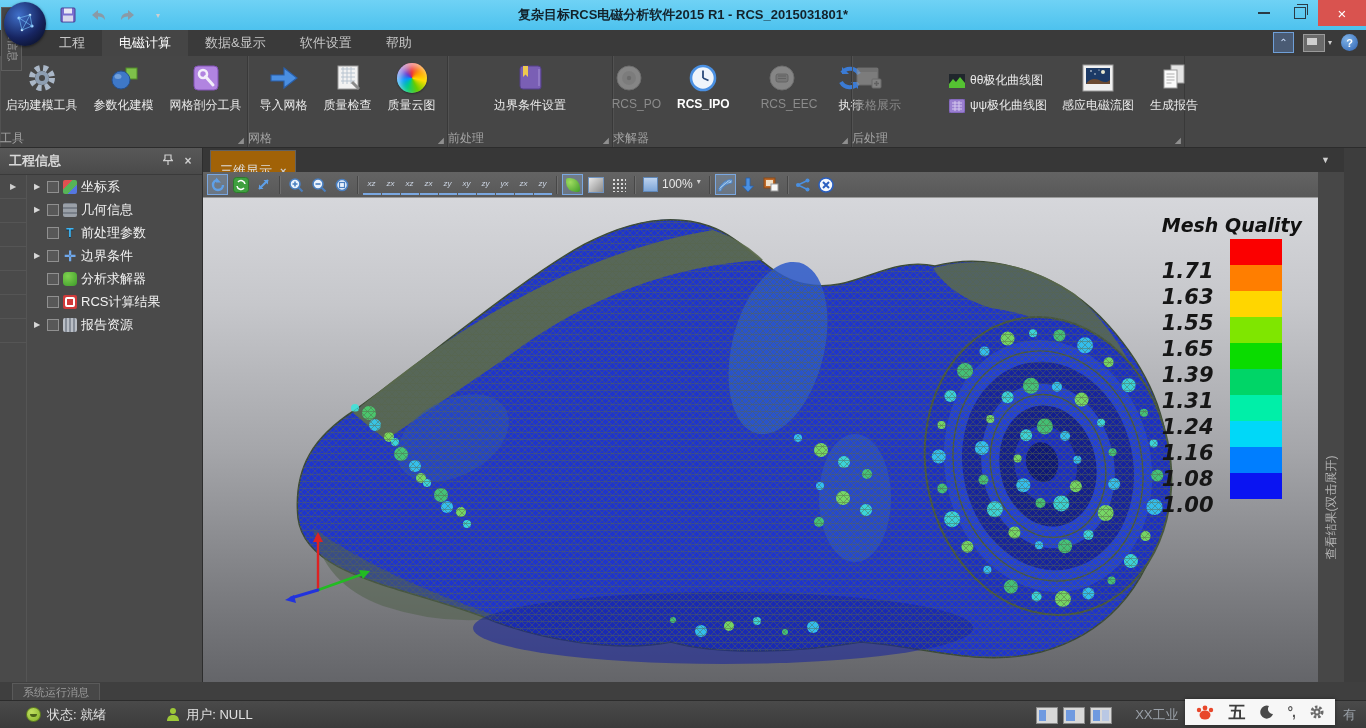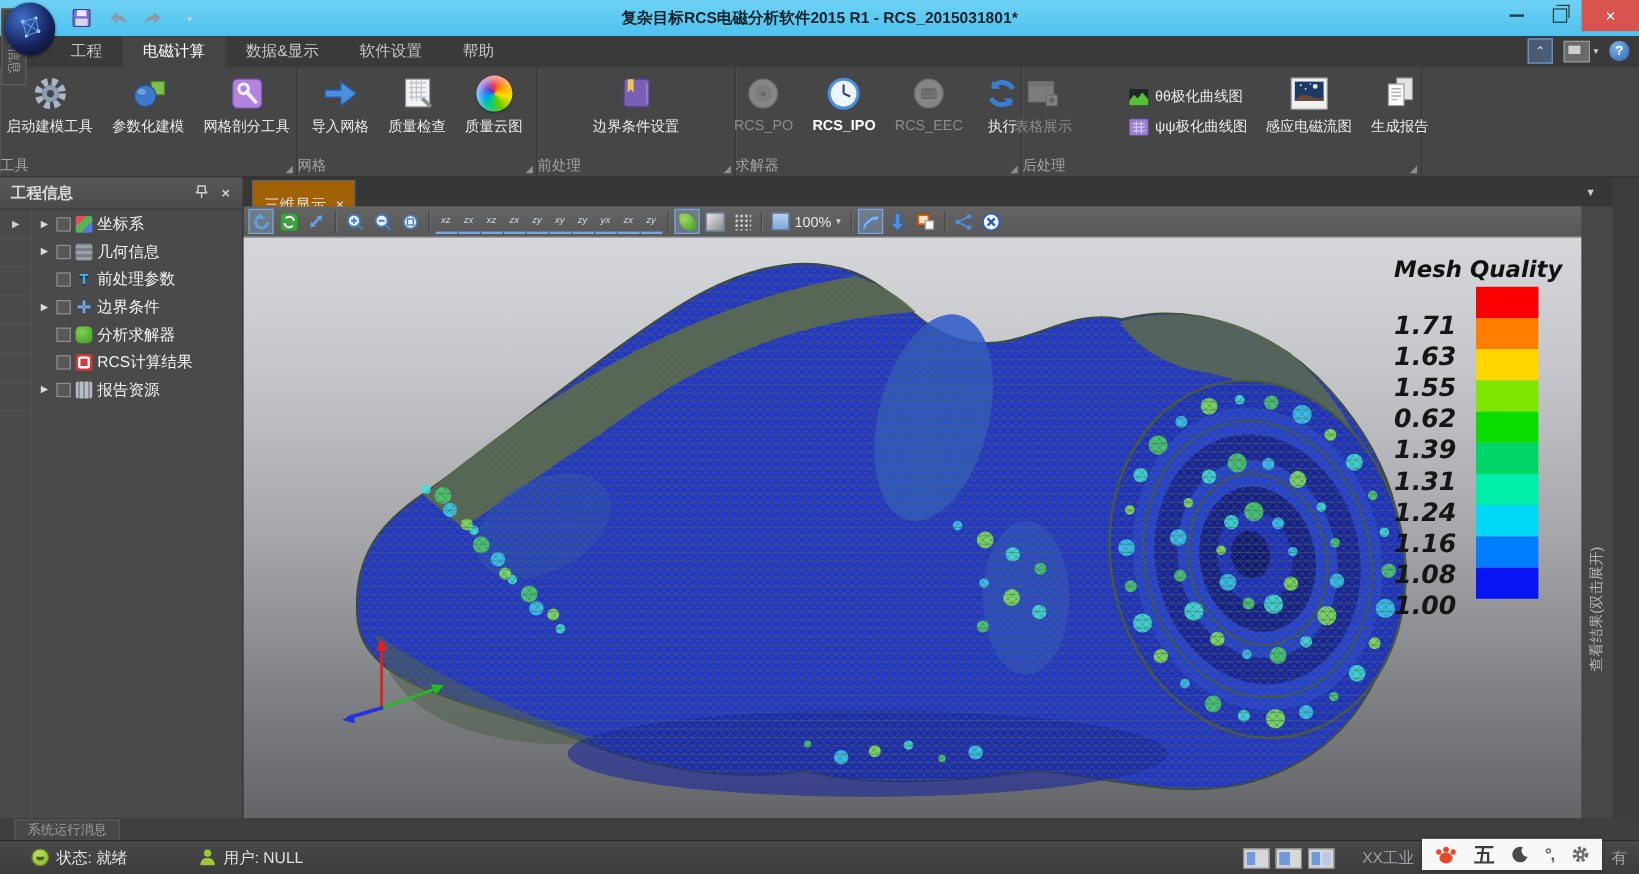--- a/index.html
+++ b/index.html
@@ -43,21 +43,21 @@
   .rgroup{position:absolute;top:0;height:91px;box-sizing:border-box;border-right:1px solid #393939;
     box-shadow:1px 0 0 #525252 inset;}
   .rbody{position:absolute;left:0;top:0;right:0;bottom:16px;display:flex;align-items:flex-start;
     justify-content:center;gap:2px;padding-top:2px;}
   .rlabelbar{position:absolute;left:0;bottom:0;width:100%;height:16px;text-align:left;
     font-size:12px;color:#a3a3a3;line-height:15px;}
   .rcorner{position:absolute;right:3px;bottom:2px;font-size:8px;color:#8f8f8f;line-height:8px;}
   .rbtn{display:flex;flex-direction:column;align-items:center;padding:1px 7px;}
   .ricon{width:34px;height:34px;margin:2px 0 2px;display:flex;align-items:center;justify-content:center;}
   .rlabel{font-size:12px;color:#eaeaea;white-space:nowrap;}
-  .rbtn.disabled .rlabel{color:#8b8b8b;}
+  .rbtn.disabled .rlabel{color:#8b8b8b;margin-left:15px;}
   .rbtn.disabled .ricon{filter:grayscale(1) brightness(.85);opacity:.6;}
   .rbtn.hl .rlabel{color:#ffffff;font-weight:bold;}
   .smallstack{display:flex;flex-direction:column;justify-content:center;gap:8px;height:70px;padding:0 6px;}
   .sbtn{display:flex;align-items:center;gap:5px;padding-left:33px;}
   .sbtn .slabel{font-size:12px;color:#eaeaea;white-space:nowrap;}
   .cloud{width:30px;height:30px;border-radius:50%;
     background:conic-gradient(#e33,#f90,#fd0,#6c0,#0c8,#09f,#63c,#e33);
     box-shadow:inset 3px 4px 6px rgba(255,255,255,.6),0 1px 2px rgba(0,0,0,.4);}
   
   .project{position:absolute;left:0;top:148px;width:203px;height:534px;background:#4a4a4a;
@@ -94,21 +94,21 @@
   .doc-overflow{position:absolute;right:14px;top:7px;color:#cfcfcf;font-size:9px;}
   .toolbar{position:absolute;left:203px;top:172px;width:1115px;height:26px;
     background:linear-gradient(#646464,#585858);display:flex;align-items:center;padding-left:3px;
     box-sizing:border-box;border-bottom:1px solid #9a9a9a;}
   .tbtn{width:21px;height:21px;margin:0 1px;display:flex;align-items:center;justify-content:center;
     border:1px solid transparent;box-sizing:border-box;}
   .tbtn.pressed{border-color:#7aa7e0;background:rgba(150,185,230,.30);}
   .tsep{width:1px;height:18px;background:#474747;box-shadow:1px 0 0 #6e6e6e;margin:0 4px;}
   .vbtn{width:18px;height:20px;margin:0 0.5px;display:flex;align-items:center;justify-content:center;
     font-size:8px;font-style:italic;color:#cfd8e6;border-bottom:2px solid #7aa7e0;box-sizing:border-box;}
-  .zoomsel{display:flex;align-items:center;gap:4px;padding:0 4px;}
+  .zoomsel{display:flex;gap:4px;padding:0 4px;}
   .zoomsq{width:13px;height:13px;background:linear-gradient(#bcd2ee,#7ea6d8);border:1px solid #5f87b8;}
   .zoomtxt{font-size:12px;color:#e8e8e8;}
   .leaf{width:14px;height:14px;background:radial-gradient(circle at 30% 30%,#9fdc60,#3f9a28);
     border-radius:2px 70% 2px 70%;}
   .shadesq{width:14px;height:14px;background:linear-gradient(135deg,#e8e8e8,#8a8a8a);border:1px solid #6f93c0;}
   .dotgrid{width:14px;height:14px;background-image:radial-gradient(#d8d8d8 1px,transparent 1.2px);
     background-size:4px 4px;}
   
   .viewport{position:absolute;left:203px;top:198px;width:1115px;height:484px;overflow:hidden;
     background:linear-gradient(180deg,#d6d7db 0%,#c6c7cb 22%,#a5a6aa 52%,#7b7c80 82%,#646569 100%);}
@@ -735,21 +735,21 @@
         </div>
         <div class="lrow">
           <span class="lval">1.63</span>
           <span class="lsw" style="background:#ff7e00"></span>
         </div>
         <div class="lrow">
           <span class="lval">1.55</span>
           <span class="lsw" style="background:#ffd600"></span>
         </div>
         <div class="lrow">
-          <span class="lval">0.62</span>
+          <span class="lval">1.65</span>
           <span class="lsw" style="background:#7fe600"></span>
         </div>
         <div class="lrow">
           <span class="lval">1.39</span>
           <span class="lsw" style="background:#0adc00"></span>
         </div>
         <div class="lrow">
           <span class="lval">1.31</span>
           <span class="lsw" style="background:#00d567"></span>
         </div>

